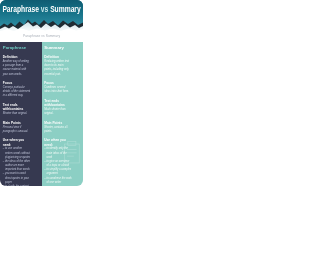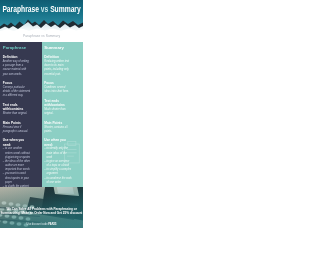--- a/index.html
+++ b/index.html
@@ -1,17 +1,17 @@
 <!DOCTYPE html>
 <html><head>
 <meta charset="utf-8">
 <style>
   html,body{margin:0;padding:0;width:83px;height:259px;overflow:hidden;background:#fff;}
   body{font-family:"Liberation Sans",sans-serif;}
-  .page{position:relative;width:83px;height:228px;overflow:hidden;}
+  .page{position:relative;width:83px;height:186px;overflow:hidden;border-radius:6px;}
 
   
   .hero{position:relative;height:34px;overflow:hidden;background:#14677d;}
   .hero .sky{position:absolute;inset:0;background:linear-gradient(180deg,#0f5c72 0%,#146e84 30%,#1f7d93 55%,#2d8ba0 75%,#4fa2b1 92%,#8bc2ca 100%);}
   .hero .mtn{position:absolute;left:0;right:0;bottom:0;height:17px;}
   .hero-title{position:absolute;left:0;right:0;top:5.2px;color:#ffffff;z-index:5;
     display:flex;justify-content:center;align-items:flex-start;}
   .hero-title .sq{display:block;font-size:9px;line-height:9px;font-weight:bold;
     white-space:nowrap;transform:scaleX(.745);transform-origin:50% 0;}
   .hero-title .vs{color:#c6e6ea;}

